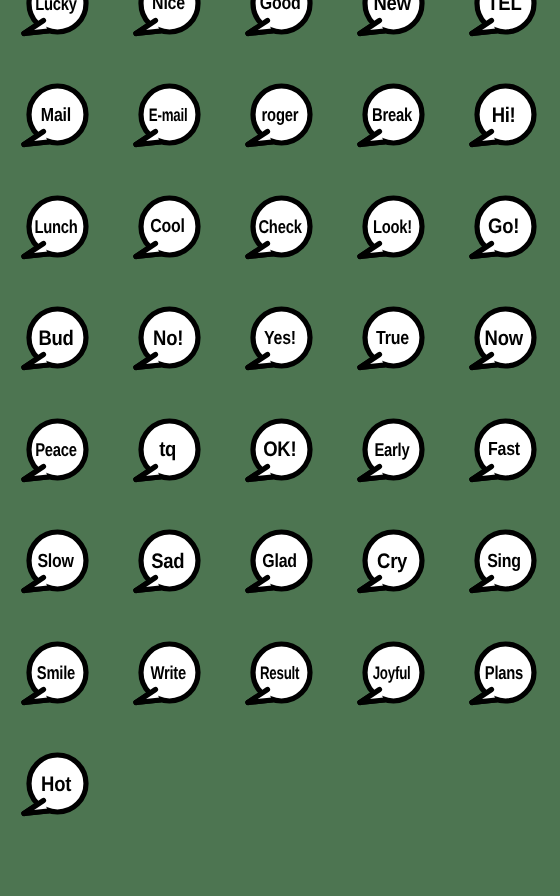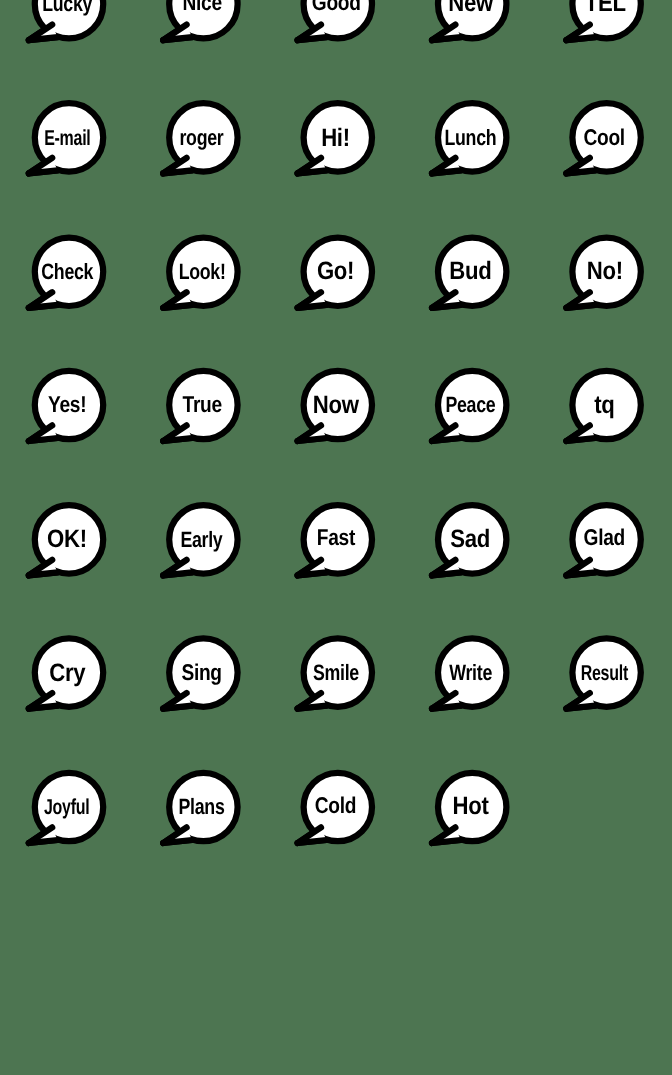--- a/index.html
+++ b/index.html
@@ -162,20 +162,34 @@
         <div class="bubble">
           <svg viewBox="0 0 70 70" xmlns="http://www.w3.org/2000/svg" aria-hidden="true">
             <g>
               <path d="M3.0 62.5 L22.5 49.5 L27.0 60.0 Z" fill="#ffffff" stroke="#000000" stroke-width="5.2" stroke-linejoin="round" stroke-linecap="round"></path>
               <circle cx="36.5" cy="32.5" r="28.5" fill="#ffffff" stroke="#000000" stroke-width="5.2"></circle>
               <path d="M3.0 62.5 L22.5 49.5 L27.0 60.0 Z" fill="#ffffff" stroke="none"></path>
               <path d="M3.0 62.5 L22.5 49.5" fill="none" stroke="#000000" stroke-width="5.2" stroke-linecap="round"></path>
               <path d="M3.0 62.5 L27.0 60.0" fill="none" stroke="#000000" stroke-width="5.2" stroke-linecap="round"></path>
             </g>
           </svg>
+          <span class="label">Mail</span>
+        </div>
+      </div>
+      <div class="cell">
+        <div class="bubble">
+          <svg viewBox="0 0 70 70" xmlns="http://www.w3.org/2000/svg" aria-hidden="true">
+            <g>
+              <path d="M3.0 62.5 L22.5 49.5 L27.0 60.0 Z" fill="#ffffff" stroke="#000000" stroke-width="5.2" stroke-linejoin="round" stroke-linecap="round"></path>
+              <circle cx="36.5" cy="32.5" r="28.5" fill="#ffffff" stroke="#000000" stroke-width="5.2"></circle>
+              <path d="M3.0 62.5 L22.5 49.5 L27.0 60.0 Z" fill="#ffffff" stroke="none"></path>
+              <path d="M3.0 62.5 L22.5 49.5" fill="none" stroke="#000000" stroke-width="5.2" stroke-linecap="round"></path>
+              <path d="M3.0 62.5 L27.0 60.0" fill="none" stroke="#000000" stroke-width="5.2" stroke-linecap="round"></path>
+            </g>
+          </svg>
           <span class="label len6">E-mail</span>
         </div>
       </div>
       <div class="cell">
         <div class="bubble">
           <svg viewBox="0 0 70 70" xmlns="http://www.w3.org/2000/svg" aria-hidden="true">
             <g>
               <path d="M3.0 62.5 L22.5 49.5 L27.0 60.0 Z" fill="#ffffff" stroke="#000000" stroke-width="5.2" stroke-linejoin="round" stroke-linecap="round"></path>
               <circle cx="36.5" cy="32.5" r="28.5" fill="#ffffff" stroke="#000000" stroke-width="5.2"></circle>
               <path d="M3.0 62.5 L22.5 49.5 L27.0 60.0 Z" fill="#ffffff" stroke="none"></path>
@@ -190,20 +204,34 @@
         <div class="bubble">
           <svg viewBox="0 0 70 70" xmlns="http://www.w3.org/2000/svg" aria-hidden="true">
             <g>
               <path d="M3.0 62.5 L22.5 49.5 L27.0 60.0 Z" fill="#ffffff" stroke="#000000" stroke-width="5.2" stroke-linejoin="round" stroke-linecap="round"></path>
               <circle cx="36.5" cy="32.5" r="28.5" fill="#ffffff" stroke="#000000" stroke-width="5.2"></circle>
               <path d="M3.0 62.5 L22.5 49.5 L27.0 60.0 Z" fill="#ffffff" stroke="none"></path>
               <path d="M3.0 62.5 L22.5 49.5" fill="none" stroke="#000000" stroke-width="5.2" stroke-linecap="round"></path>
               <path d="M3.0 62.5 L27.0 60.0" fill="none" stroke="#000000" stroke-width="5.2" stroke-linecap="round"></path>
             </g>
           </svg>
+          <span class="label len5">Break</span>
+        </div>
+      </div>
+      <div class="cell">
+        <div class="bubble">
+          <svg viewBox="0 0 70 70" xmlns="http://www.w3.org/2000/svg" aria-hidden="true">
+            <g>
+              <path d="M3.0 62.5 L22.5 49.5 L27.0 60.0 Z" fill="#ffffff" stroke="#000000" stroke-width="5.2" stroke-linejoin="round" stroke-linecap="round"></path>
+              <circle cx="36.5" cy="32.5" r="28.5" fill="#ffffff" stroke="#000000" stroke-width="5.2"></circle>
+              <path d="M3.0 62.5 L22.5 49.5 L27.0 60.0 Z" fill="#ffffff" stroke="none"></path>
+              <path d="M3.0 62.5 L22.5 49.5" fill="none" stroke="#000000" stroke-width="5.2" stroke-linecap="round"></path>
+              <path d="M3.0 62.5 L27.0 60.0" fill="none" stroke="#000000" stroke-width="5.2" stroke-linecap="round"></path>
+            </g>
+          </svg>
           <span class="label short">Hi!</span>
         </div>
       </div>
       <div class="cell">
         <div class="bubble">
           <svg viewBox="0 0 70 70" xmlns="http://www.w3.org/2000/svg" aria-hidden="true">
             <g>
               <path d="M3.0 62.5 L22.5 49.5 L27.0 60.0 Z" fill="#ffffff" stroke="#000000" stroke-width="5.2" stroke-linejoin="round" stroke-linecap="round"></path>
               <circle cx="36.5" cy="32.5" r="28.5" fill="#ffffff" stroke="#000000" stroke-width="5.2"></circle>
               <path d="M3.0 62.5 L22.5 49.5 L27.0 60.0 Z" fill="#ffffff" stroke="none"></path>
@@ -414,20 +442,34 @@
         <div class="bubble">
           <svg viewBox="0 0 70 70" xmlns="http://www.w3.org/2000/svg" aria-hidden="true">
             <g>
               <path d="M3.0 62.5 L22.5 49.5 L27.0 60.0 Z" fill="#ffffff" stroke="#000000" stroke-width="5.2" stroke-linejoin="round" stroke-linecap="round"></path>
               <circle cx="36.5" cy="32.5" r="28.5" fill="#ffffff" stroke="#000000" stroke-width="5.2"></circle>
               <path d="M3.0 62.5 L22.5 49.5 L27.0 60.0 Z" fill="#ffffff" stroke="none"></path>
               <path d="M3.0 62.5 L22.5 49.5" fill="none" stroke="#000000" stroke-width="5.2" stroke-linecap="round"></path>
               <path d="M3.0 62.5 L27.0 60.0" fill="none" stroke="#000000" stroke-width="5.2" stroke-linecap="round"></path>
             </g>
           </svg>
+          <span class="label">Slow</span>
+        </div>
+      </div>
+      <div class="cell">
+        <div class="bubble">
+          <svg viewBox="0 0 70 70" xmlns="http://www.w3.org/2000/svg" aria-hidden="true">
+            <g>
+              <path d="M3.0 62.5 L22.5 49.5 L27.0 60.0 Z" fill="#ffffff" stroke="#000000" stroke-width="5.2" stroke-linejoin="round" stroke-linecap="round"></path>
+              <circle cx="36.5" cy="32.5" r="28.5" fill="#ffffff" stroke="#000000" stroke-width="5.2"></circle>
+              <path d="M3.0 62.5 L22.5 49.5 L27.0 60.0 Z" fill="#ffffff" stroke="none"></path>
+              <path d="M3.0 62.5 L22.5 49.5" fill="none" stroke="#000000" stroke-width="5.2" stroke-linecap="round"></path>
+              <path d="M3.0 62.5 L27.0 60.0" fill="none" stroke="#000000" stroke-width="5.2" stroke-linecap="round"></path>
+            </g>
+          </svg>
           <span class="label short">Sad</span>
         </div>
       </div>
       <div class="cell">
         <div class="bubble">
           <svg viewBox="0 0 70 70" xmlns="http://www.w3.org/2000/svg" aria-hidden="true">
             <g>
               <path d="M3.0 62.5 L22.5 49.5 L27.0 60.0 Z" fill="#ffffff" stroke="#000000" stroke-width="5.2" stroke-linejoin="round" stroke-linecap="round"></path>
               <circle cx="36.5" cy="32.5" r="28.5" fill="#ffffff" stroke="#000000" stroke-width="5.2"></circle>
               <path d="M3.0 62.5 L22.5 49.5 L27.0 60.0 Z" fill="#ffffff" stroke="none"></path>
@@ -527,34 +569,20 @@
           <svg viewBox="0 0 70 70" xmlns="http://www.w3.org/2000/svg" aria-hidden="true">
             <g>
               <path d="M3.0 62.5 L22.5 49.5 L27.0 60.0 Z" fill="#ffffff" stroke="#000000" stroke-width="5.2" stroke-linejoin="round" stroke-linecap="round"></path>
               <circle cx="36.5" cy="32.5" r="28.5" fill="#ffffff" stroke="#000000" stroke-width="5.2"></circle>
               <path d="M3.0 62.5 L22.5 49.5 L27.0 60.0 Z" fill="#ffffff" stroke="none"></path>
               <path d="M3.0 62.5 L22.5 49.5" fill="none" stroke="#000000" stroke-width="5.2" stroke-linecap="round"></path>
               <path d="M3.0 62.5 L27.0 60.0" fill="none" stroke="#000000" stroke-width="5.2" stroke-linecap="round"></path>
             </g>
           </svg>
           <span class="label len5">Plans</span>
-        </div>
-      </div>
-      <div class="cell">
-        <div class="bubble">
-          <svg viewBox="0 0 70 70" xmlns="http://www.w3.org/2000/svg" aria-hidden="true">
-            <g>
-              <path d="M3.0 62.5 L22.5 49.5 L27.0 60.0 Z" fill="#ffffff" stroke="#000000" stroke-width="5.2" stroke-linejoin="round" stroke-linecap="round"></path>
-              <circle cx="36.5" cy="32.5" r="28.5" fill="#ffffff" stroke="#000000" stroke-width="5.2"></circle>
-              <path d="M3.0 62.5 L22.5 49.5 L27.0 60.0 Z" fill="#ffffff" stroke="none"></path>
-              <path d="M3.0 62.5 L22.5 49.5" fill="none" stroke="#000000" stroke-width="5.2" stroke-linecap="round"></path>
-              <path d="M3.0 62.5 L27.0 60.0" fill="none" stroke="#000000" stroke-width="5.2" stroke-linecap="round"></path>
-            </g>
-          </svg>
-          <span class="label">Cold</span>
         </div>
       </div>
       <div class="cell">
         <div class="bubble">
           <svg viewBox="0 0 70 70" xmlns="http://www.w3.org/2000/svg" aria-hidden="true">
             <g>
               <path d="M3.0 62.5 L22.5 49.5 L27.0 60.0 Z" fill="#ffffff" stroke="#000000" stroke-width="5.2" stroke-linejoin="round" stroke-linecap="round"></path>
               <circle cx="36.5" cy="32.5" r="28.5" fill="#ffffff" stroke="#000000" stroke-width="5.2"></circle>
               <path d="M3.0 62.5 L22.5 49.5 L27.0 60.0 Z" fill="#ffffff" stroke="none"></path>
               <path d="M3.0 62.5 L22.5 49.5" fill="none" stroke="#000000" stroke-width="5.2" stroke-linecap="round"></path>

